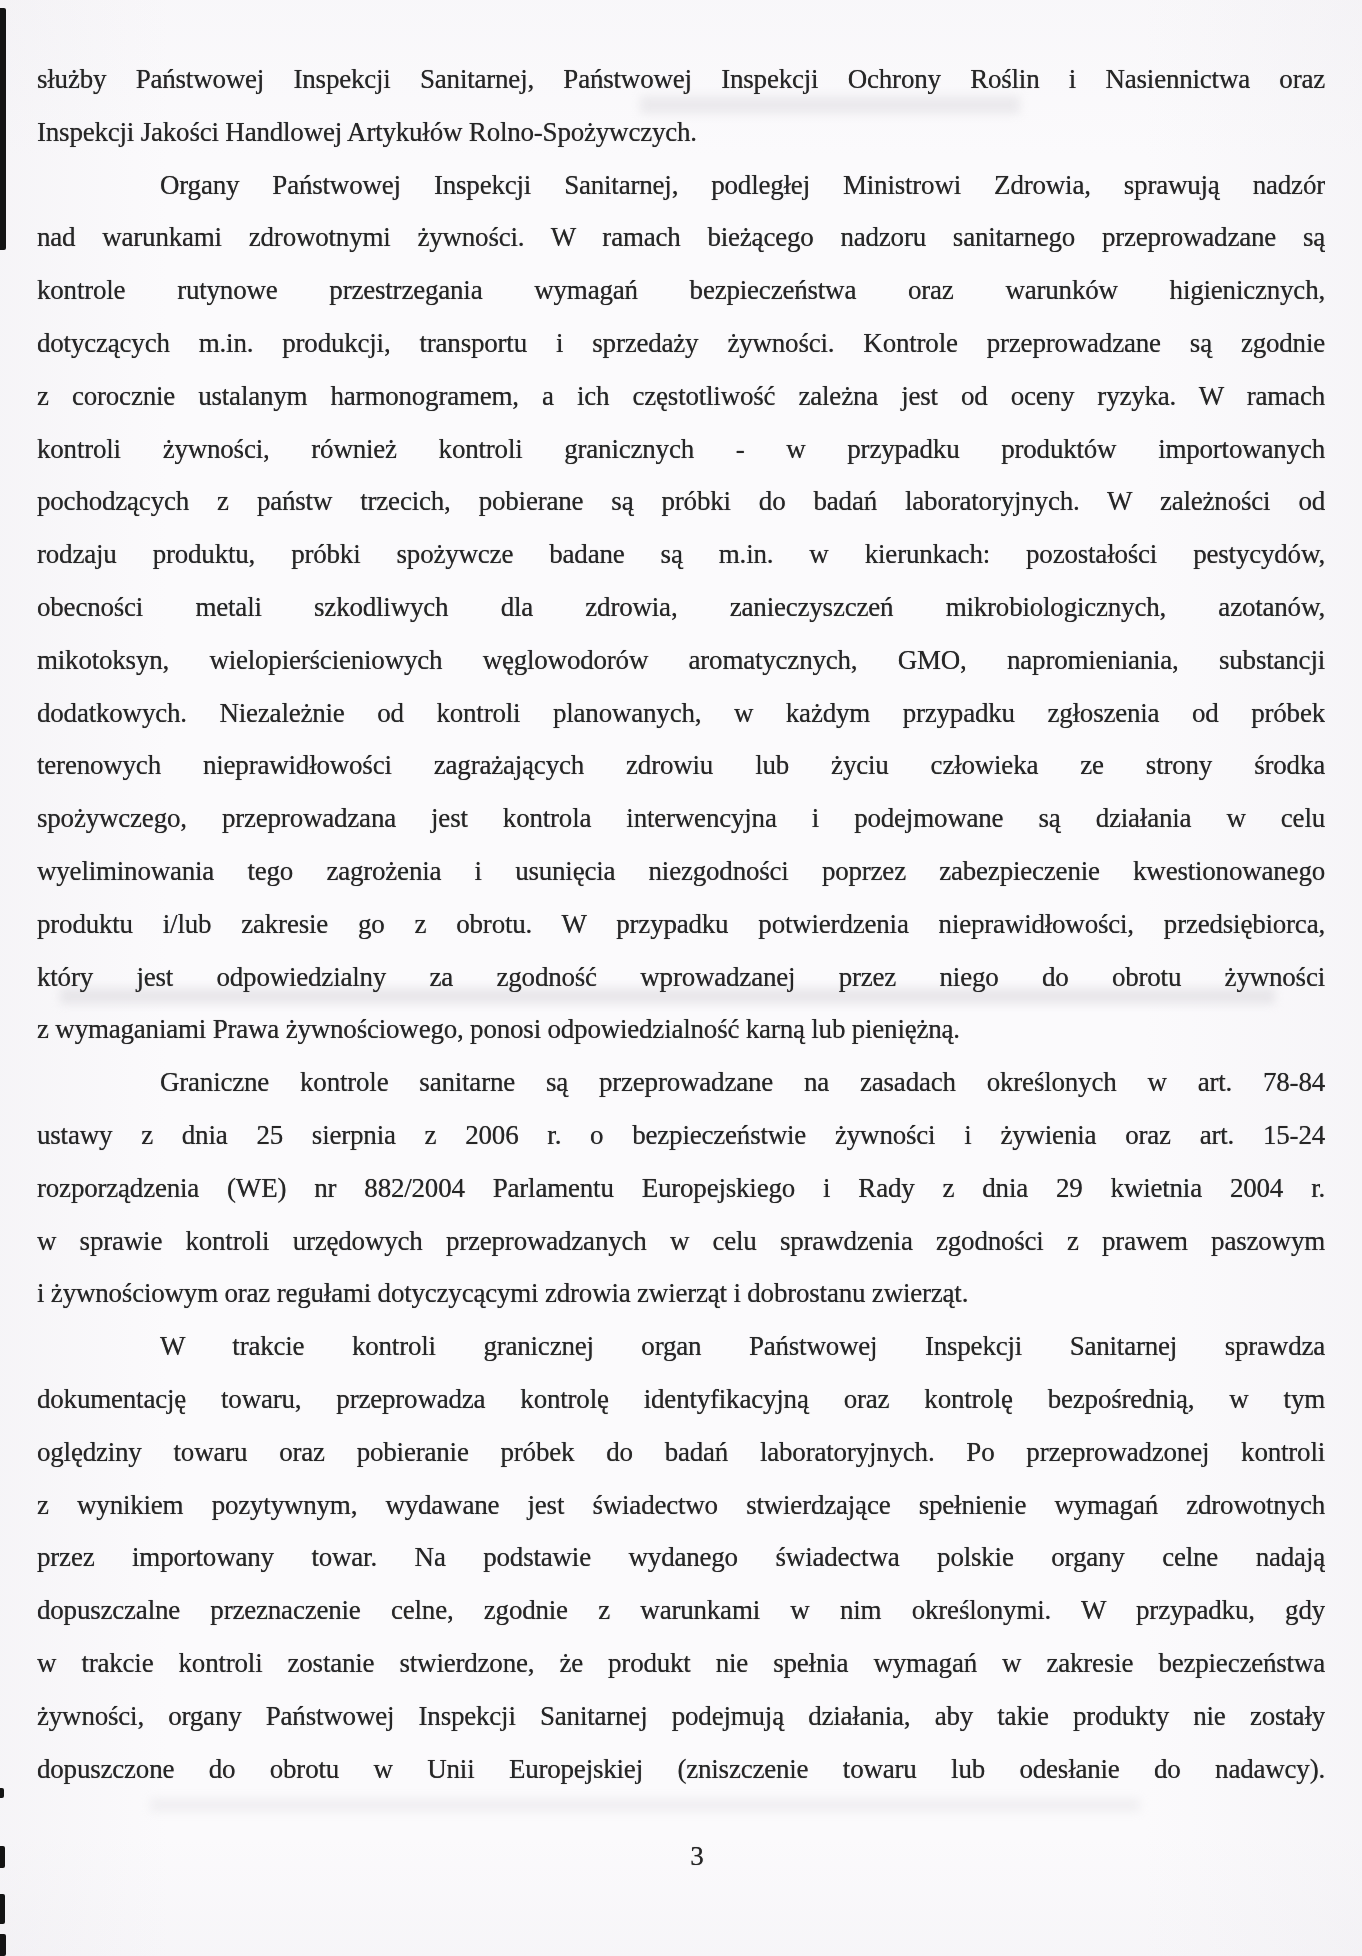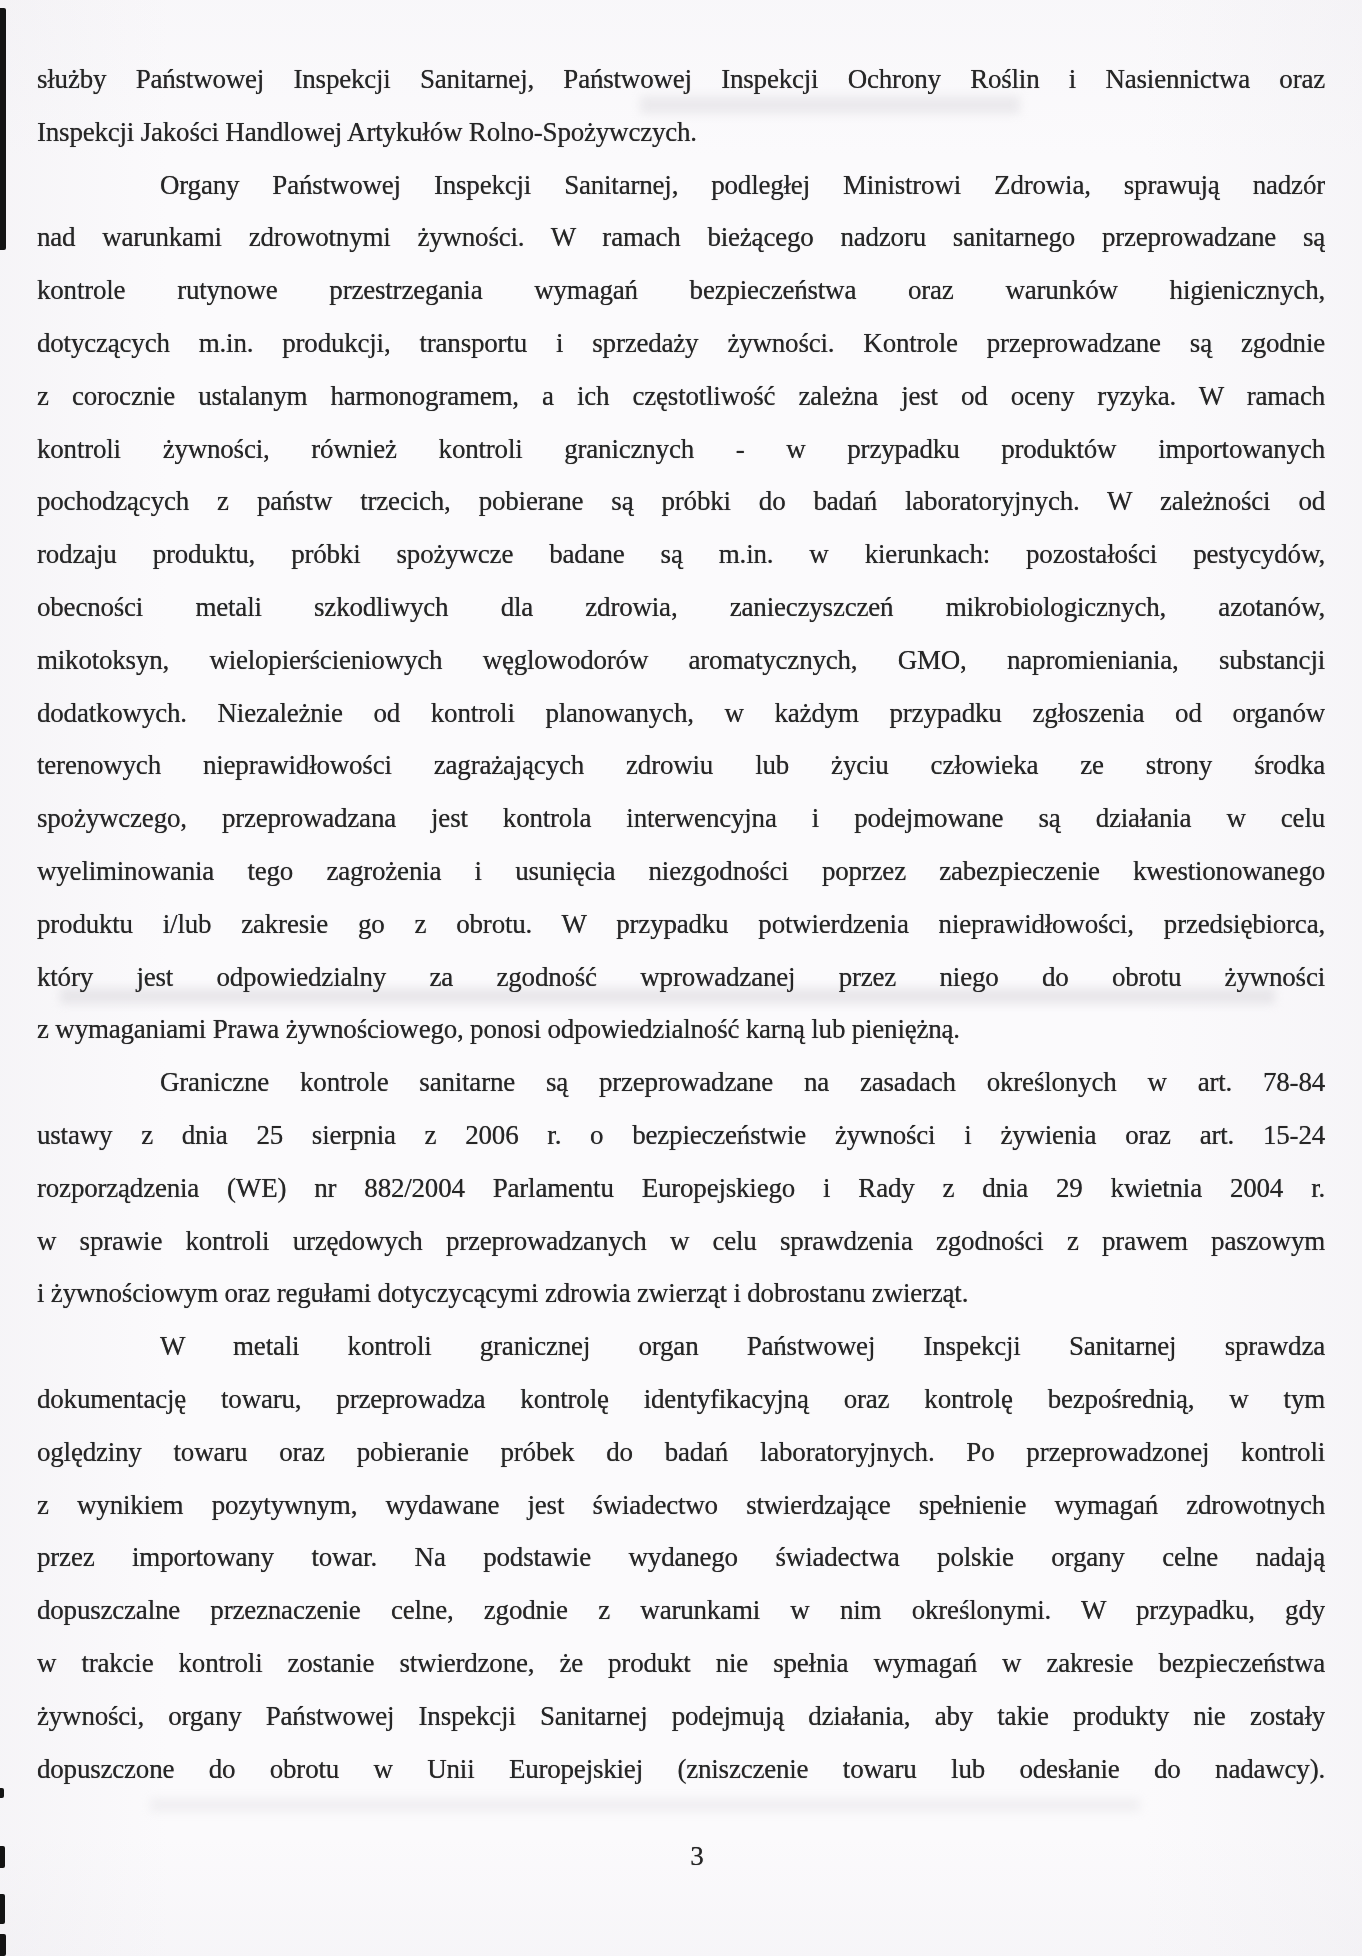--- a/index.html
+++ b/index.html
@@ -60,33 +60,33 @@
       <div class="line indent"><span>Organy Państwowej Inspekcji Sanitarnej, podległej Ministrowi Zdrowia, sprawują nadzór</span></div>
       <div class="line"><span>nad warunkami zdrowotnymi żywności. W ramach bieżącego nadzoru sanitarnego przeprowadzane są</span></div>
       <div class="line"><span>kontrole rutynowe przestrzegania wymagań bezpieczeństwa oraz warunków higienicznych,</span></div>
       <div class="line"><span>dotyczących m.in. produkcji, transportu i sprzedaży żywności. Kontrole przeprowadzane są zgodnie</span></div>
       <div class="line"><span>z corocznie ustalanym harmonogramem, a ich częstotliwość zależna jest od oceny ryzyka. W ramach</span></div>
       <div class="line"><span>kontroli żywności, również kontroli granicznych - w przypadku produktów importowanych</span></div>
       <div class="line"><span>pochodzących z państw trzecich, pobierane są próbki do badań laboratoryjnych. W zależności od</span></div>
       <div class="line"><span>rodzaju produktu, próbki spożywcze badane są m.in. w kierunkach: pozostałości pestycydów,</span></div>
       <div class="line"><span>obecności metali szkodliwych dla zdrowia, zanieczyszczeń mikrobiologicznych, azotanów,</span></div>
       <div class="line"><span>mikotoksyn, wielopierścieniowych węglowodorów aromatycznych, GMO, napromieniania, substancji</span></div>
-      <div class="line"><span>dodatkowych. Niezależnie od kontroli planowanych, w każdym przypadku zgłoszenia od organów</span></div>
+      <div class="line"><span>dodatkowych. Niezależnie od kontroli planowanych, w każdym przypadku zgłoszenia od próbek</span></div>
       <div class="line"><span>terenowych nieprawidłowości zagrażających zdrowiu lub życiu człowieka ze strony środka</span></div>
       <div class="line"><span>spożywczego, przeprowadzana jest kontrola interwencyjna i podejmowane są działania w celu</span></div>
       <div class="line"><span>wyeliminowania tego zagrożenia i usunięcia niezgodności poprzez zabezpieczenie kwestionowanego</span></div>
       <div class="line"><span>produktu i/lub zakresie go z obrotu. W przypadku potwierdzenia nieprawidłowości, przedsiębiorca,</span></div>
       <div class="line"><span>który jest odpowiedzialny za zgodność wprowadzanej przez niego do obrotu żywności</span></div>
       <div class="line no-just"><span>z wymaganiami Prawa żywnościowego, ponosi odpowiedzialność karną lub pieniężną.</span></div>
       <div class="line indent"><span>Graniczne kontrole sanitarne są przeprowadzane na zasadach określonych w art. 78-84</span></div>
       <div class="line"><span>ustawy z dnia 25 sierpnia z 2006 r. </span><span class="seg-i">o bezpieczeństwie żywności i żywienia</span><span> oraz art. 15-24</span></div>
       <div class="line"><span>rozporządzenia (WE) nr 882/2004 Parlamentu Europejskiego i Rady z dnia 29 kwietnia 2004 r.</span></div>
       <div class="line"><span class="seg-i">w sprawie kontroli urzędowych przeprowadzanych w celu sprawdzenia zgodności z prawem paszowym</span></div>
       <div class="line no-just"><span class="seg-i">i żywnościowym oraz regułami dotyczycącymi zdrowia zwierząt i dobrostanu zwierząt.</span></div>
-      <div class="line indent"><span>W metali kontroli granicznej organ Państwowej Inspekcji Sanitarnej sprawdza</span></div>
+      <div class="line indent"><span>W trakcie kontroli granicznej organ Państwowej Inspekcji Sanitarnej sprawdza</span></div>
       <div class="line"><span>dokumentację towaru, przeprowadza kontrolę identyfikacyjną oraz kontrolę bezpośrednią, w tym</span></div>
       <div class="line"><span>oględziny towaru oraz pobieranie próbek do badań laboratoryjnych. Po przeprowadzonej kontroli</span></div>
       <div class="line"><span>z wynikiem pozytywnym, wydawane jest świadectwo stwierdzające spełnienie wymagań zdrowotnych</span></div>
       <div class="line"><span>przez importowany towar. Na podstawie wydanego świadectwa polskie organy celne nadają</span></div>
       <div class="line"><span>dopuszczalne przeznaczenie celne, zgodnie z warunkami w nim określonymi. W przypadku, gdy</span></div>
       <div class="line"><span>w trakcie kontroli zostanie stwierdzone, że produkt nie spełnia wymagań w zakresie bezpieczeństwa</span></div>
       <div class="line"><span>żywności, organy Państwowej Inspekcji Sanitarnej podejmują działania, aby takie produkty nie zostały</span></div>
       <div class="line"><span>dopuszczone do obrotu w Unii Europejskiej (zniszczenie towaru lub odesłanie do nadawcy).</span></div>
     </div>
 

